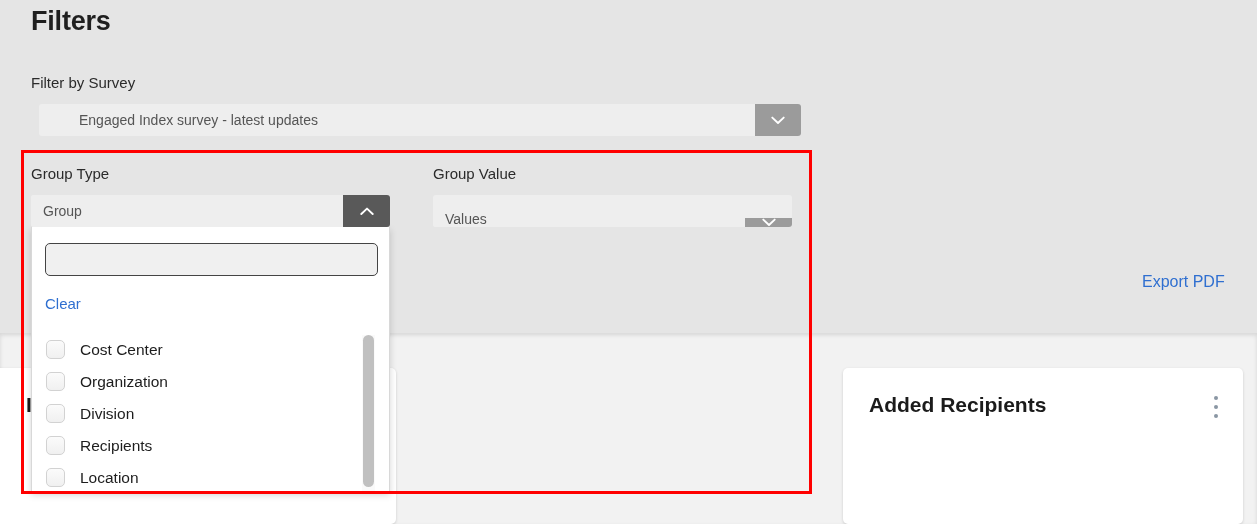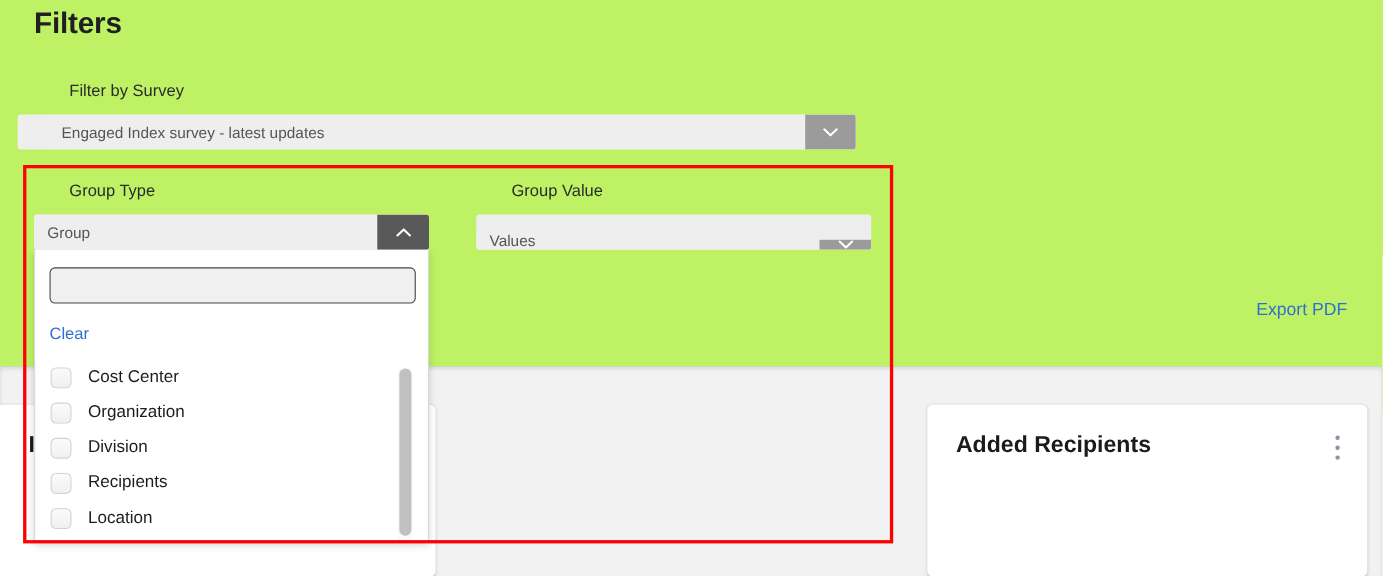--- a/index.html
+++ b/index.html
@@ -7,39 +7,38 @@
     margin: 0; padding: 0;
     width: 1257px; height: 524px;
     background: #ffffff;
     font-family: "Liberation Sans", sans-serif;
     overflow: hidden;
   }
   #page {
     position: relative;
     width: 1257px;
     height: 376px;
-    background: #bef264;
+    background: #e5e5e5;
   }
 
   
   .page-title {
     position: absolute;
     left: 31px; top: 6px;
     font-size: 27px;
     font-weight: bold;
     color: #1f1f1f;
     letter-spacing: -0.2px;
   }
 
   
   .field-label {
     position: absolute;
     font-size: 15px;
     color: #2b2b2b;
-    margin-left: 32px;
   }
   #lbl-survey { left: 31px; top: 74px; }
   #lbl-group-type { left: 31px; top: 165px; }
   #lbl-group-value { left: 433px; top: 165px; }
 
   
   .select {
     position: absolute;
     height: 32px;
     background: #eeeeee;
@@ -63,21 +62,21 @@
     width: 44px;
     flex: 0 0 44px;
     display: flex;
     align-items: center;
     justify-content: center;
   }
   .chev svg { display: block; }
   .chev-light { background: #9b9b9b; }
   .chev-dark  { background: #595959; }
 
-  #sel-survey { left: 16px; top: 104px; width: 762px; padding-left: 28px; }
+  #sel-survey { left: 39px; top: 104px; width: 762px; padding-left: 28px; }
   #sel-survey .chev { width: 46px; flex: 0 0 46px; }
 
   #sel-group-type { left: 31px; top: 195px; width: 359px; z-index: 30; }
   #sel-group-type .chev { width: 47px; flex: 0 0 47px; }
 
   #sel-group-value { left: 433px; top: 195px; width: 359px; align-items: flex-end; }
   #sel-group-value .chev { width: 47px; flex: 0 0 47px; }
 
   
   .dropdown-panel {
@@ -110,21 +109,21 @@
     cursor: pointer;
   }
   .dd-list {
     position: absolute;
     left: 0; top: 100px;
     right: 0; bottom: 0;
     overflow: hidden;
   }
   .dd-item {
     display: flex;
-    align-items: center;
+    align-items: flex-end;
     height: 32px;
     padding-left: 14px;
   }
   .cb {
     width: 19px; height: 19px;
     flex: 0 0 19px;
     border: 1px solid #d2d2d2;
     border-radius: 5px;
     background: linear-gradient(#fbfbfb, #f0f0f0);
   }

